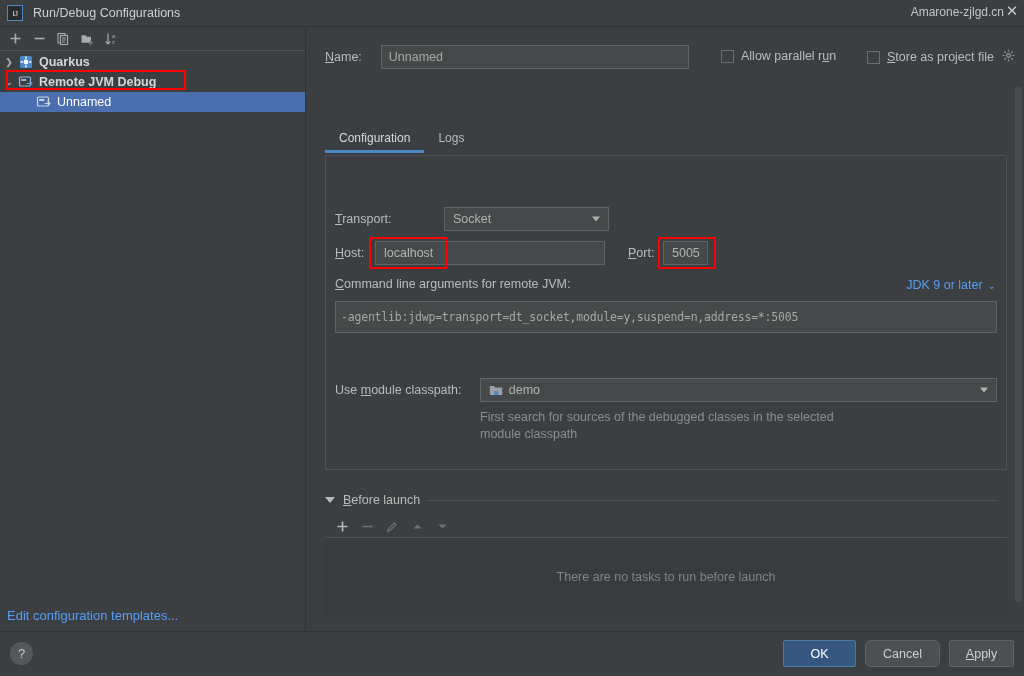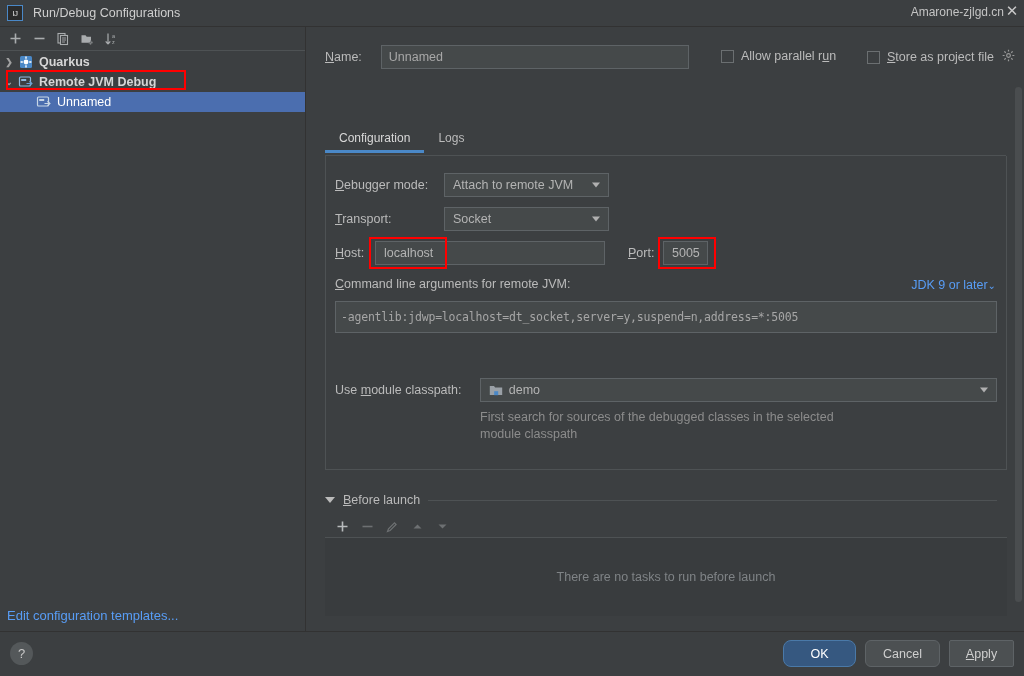--- a/index.html
+++ b/index.html
@@ -173,21 +173,21 @@
     position: absolute; left: 9px; top: 145px; right: 9px; height: 32px;
     background: #45494a; border: 1px solid #5e6366;
     color: #a6a6a6; font-family: "DejaVu Sans Mono", monospace;
     font-size: 11.5px;
     display: flex; align-items: center; padding-left: 5px;
     letter-spacing: -0.2px;
   }
   .jdk-link {
     position: absolute; right: 10px; top: 122px;
     color: #589df6; font-size: 12.5px;
-    display: flex; align-items: center; 
+    display: flex; align-items: center; gap: 5px;
   }
   .hint {
     color: #8c8c8c; font-size: 12.5px; line-height: 17px;
   }
 
   
   .before-launch-hdr {
     position: absolute; left: 18px; top: 466px;
     display: flex; align-items: center; gap: 8px;
     width: 672px;
@@ -367,27 +367,20 @@
     </div>
 
     <div class="tabs">
       <div class="tab active">Configuration</div>
       <div class="tab">Logs</div>
     </div>
     <div class="tab-underline"></div>
 
     <div class="config-card">
 
-      <div class="field-row" style="left:9px; top:17px;">
-        <span class="lbl" style="width:109px;"><span class="u">D</span>ebugger mode:</span>
-        <div class="combo" style="width:165px;">
-          <span>Attach to remote JVM</span>
-          <span class="caret"></span>
-        </div>
-      </div>
 
       <div class="field-row" style="left:9px; top:85px;">
         <span class="lbl" style="width:40px;"><span class="u">H</span>ost:</span>
         <div class="textfield" style="width:230px; position:relative;">
           <span>localhost</span>
           <span class="hl-box" style="left:-7px; top:-5px; width:78px; height:32px;"></span>
         </div>
       </div>
 
       <div class="field-row" style="left:9px; top:51px;">
@@ -409,21 +402,21 @@
       <div style="position:absolute; left:9px; top:121px;" class="lbl">
         <span class="u">C</span>ommand line arguments for remote JVM:
       </div>
 
       <div class="jdk-link">
         <span>JDK 9 or later</span>
         <span style="font-size:10px;">⌄</span>
       </div>
 
       <div class="args-box">
-        <span>-agentlib:jdwp=localhost=dt_socket,server=y,suspend=n,address=*:5005</span>
+        <span>-agentlib:jdwp=transport=dt_socket,module=y,suspend=n,address=*:5005</span>
       </div>
 
 
       <div class="field-row" style="left:9px; top:222px; right:9px;">
         <span class="lbl" style="width:145px;">Use <span class="u">m</span>odule classpath:</span>
         <div class="combo" style="width:518px;">
           <span style="margin-right:6px; display:flex;">
             <svg width="14" height="13" viewBox="0 0 14 13">
               <path d="M0.8 2h4.2l1.1 1.4h7.1v7.6H0.8z" fill="#9aa0a6"></path>
               <rect x="5.2" y="7.2" width="4" height="4" fill="#4a88c7"></rect>
@@ -489,18 +482,18 @@
         <span class="lbl">Activate tool window</span>
       </div>
     </div>
 
     <div class="vscroll"></div>
   </div>
 
   <div class="footer-sep"></div>
   <div class="footer">
     <div class="help-btn">?</div>
-    <div class="btn primary" style="left:783px; width:73px;border-radius:8px;">OK</div>
+    <div class="btn primary" style="left:783px; width:73px;">OK</div>
     <div class="btn" style="left:865px; width:75px;border-radius:6px;">Cancel</div>
     <div class="btn" style="left:949px; width:65px;"><span class="u">A</span>pply</div>
   </div>
 
 </div>
 
 </body></html>

